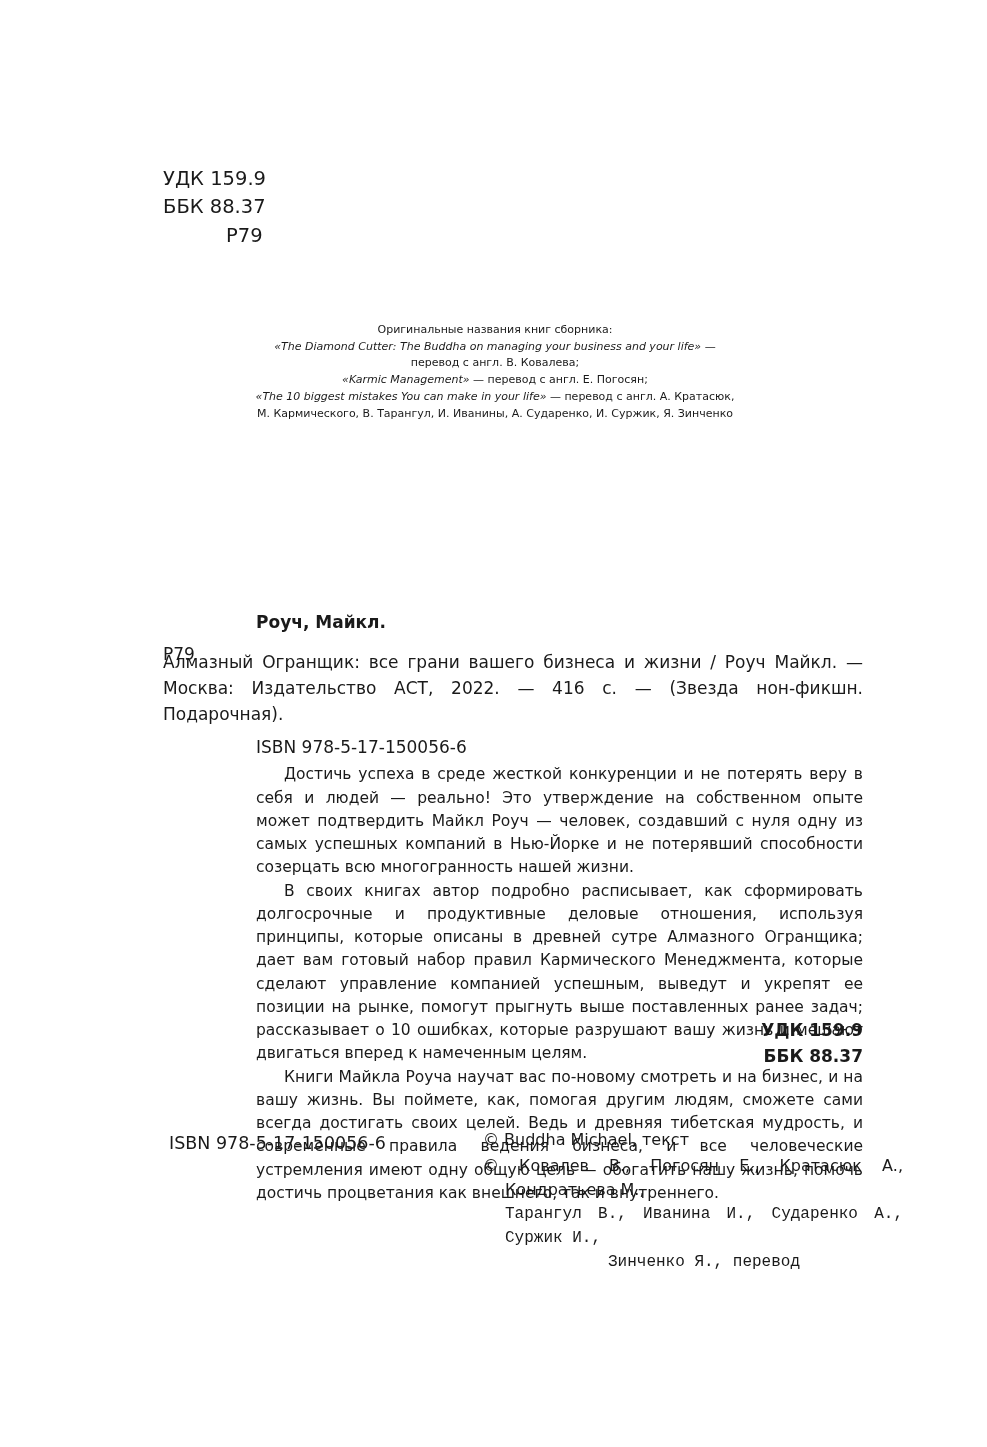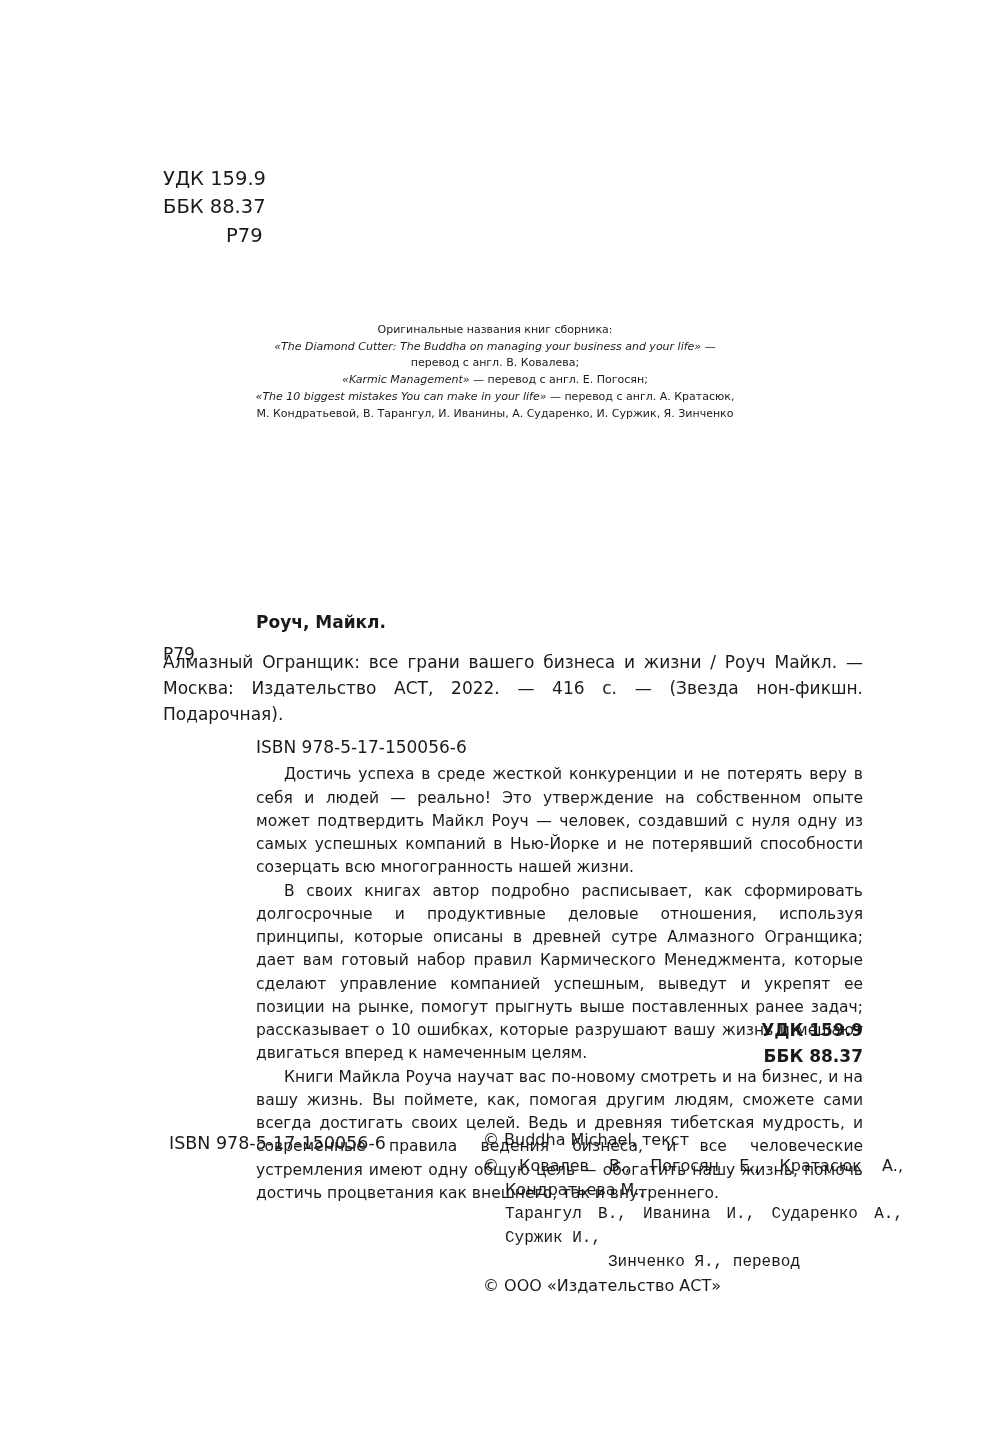--- a/index.html
+++ b/index.html
@@ -163,21 +163,21 @@
     <div>
       <span class="it">«The Diamond Cutter: The Buddha on managing your business and your life»</span><span> —</span>
     </div>
     <div>перевод с англ. В. Ковалева;</div>
     <div>
       <span class="it">«Karmic Management»</span><span> — перевод с англ. Е. Погосян;</span>
     </div>
     <div>
       <span class="it">«The 10 biggest mistakes You can make in your life»</span><span> — перевод с англ. А. Кратасюк,</span>
     </div>
-    <div>М. Кондратьевой, В. Тарангул, И. Иванины, А. Сударенко, И. Суржик, Я. Зинченко</div>
+    <div>М. Кармического, В. Тарангул, И. Иванины, А. Сударенко, И. Суржик, Я. Зинченко</div>
   </div>
 
   <div class="card">
     <div class="r79-side">Р79</div>
     <div class="author">Роуч, Майкл.</div>
     <div class="bibrec">Алмазный Огранщик: все грани вашего бизнеса и жизни / Роуч Майкл. — Москва: Издательство АСТ, 2022. — 416 с. — (Звезда нон-фикшн. Подарочная).</div>
     <div class="isbn-line">ISBN 978-5-17-150056-6</div>
     <div class="annot">
       <p>Достичь успеха в среде жесткой конкуренции и не потерять веру в себя и людей — реально! Это утверждение на собственном опыте может подтвердить Майкл Роуч — человек, создавший с нуля одну из самых успешных компаний в Нью-Йорке и не потерявший способности созерцать всю многогранность нашей жизни.</p>
       <p>В своих книгах автор подробно расписывает, как сформировать долгосрочные и продуктивные деловые отношения, используя принципы, которые описаны в древней сутре Алмазного Огранщика; дает вам готовый набор правил Кармического Менеджмента, которые сделают управление компанией успешным, выведут и укрепят ее позиции на рынке, помогут прыгнуть выше поставленных ранее задач; рассказывает о 10 ошибках, которые разрушают вашу жизнь и мешают двигаться вперед к намеченным целям.</p>
@@ -190,17 +190,16 @@
     <div>ББК 88.37</div>
   </div>
 
   <div class="bottom">
     <div class="isbn-left">ISBN 978-5-17-150056-6</div>
     <div class="rights">
       <span class="row">© Buddha Michael, текст</span>
       <span class="hang">© Ковалев В., Погосян Е., Кратасюк А., Кондратьева М.,</span>
       <span class="cont">Тарангул В., Иванина И., Сударенко А., Суржик И.,</span>
       <span class="cont last">Зинченко Я., перевод</span>
-      <span class="row">© ООО «Издательство АСТ»</span>
     </div>
   </div>
 
 </div>
 
 </body></html>

